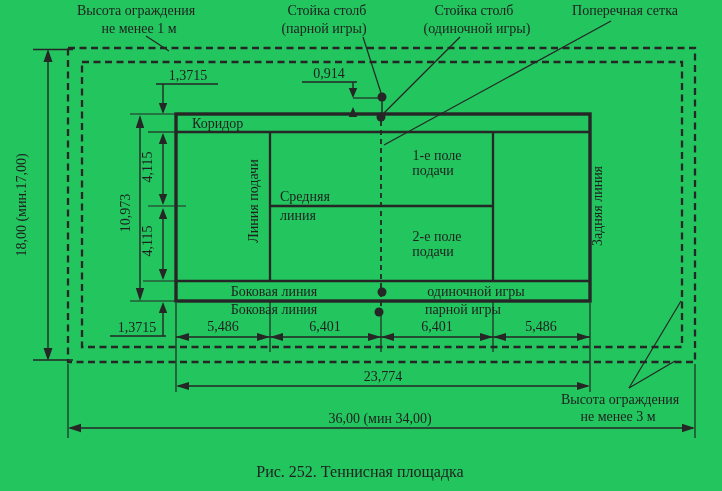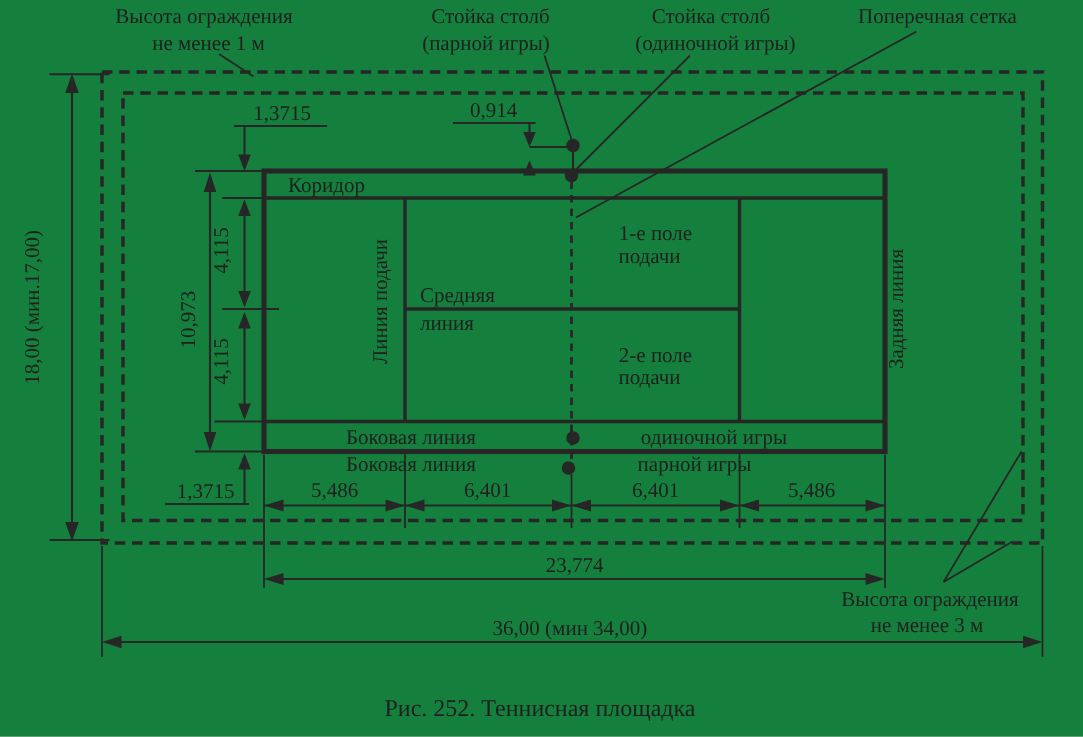--- a/index.html
+++ b/index.html
@@ -1,17 +1,17 @@
 <!DOCTYPE html>
 <html><head>
 <meta charset="utf-8">
 <style>
   html,body{margin:0;padding:0;}
   body{background:#dddcd8;font-family:"Liberation Serif", serif;}
-  .page{position:relative;width:722px;height:491px;background:#15803d;overflow:hidden;}
+  .page{position:relative;width:722px;height:491px;background:#22c55e;overflow:hidden;}
   svg{position:absolute;left:0;top:0;}
   .ln{stroke:#262626;fill:none;}
   .w-thick{stroke-width:3.4;}
   .w-med{stroke-width:2.3;}
   .w-thin{stroke-width:1.4;}
   .w-hair{stroke-width:1.2;}
   .dash{stroke-dasharray:7 4.5;stroke-width:2.3;}
   .netdash{stroke-dasharray:5 4;stroke-width:1.8;}
   .fl{fill:#262626;stroke:none;}
   text{fill:#1f1f1f;font-family:"Liberation Serif", serif;font-size:14px;}

